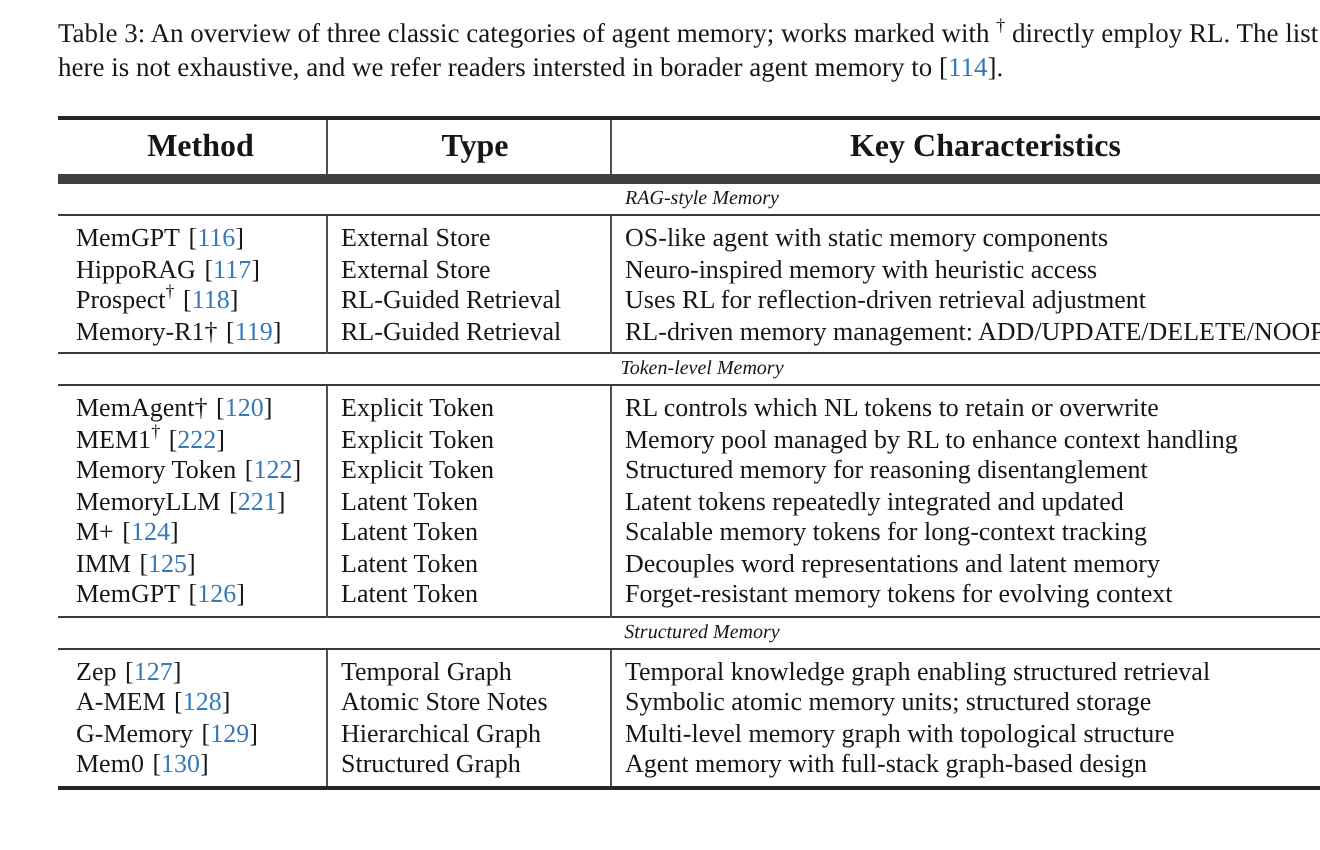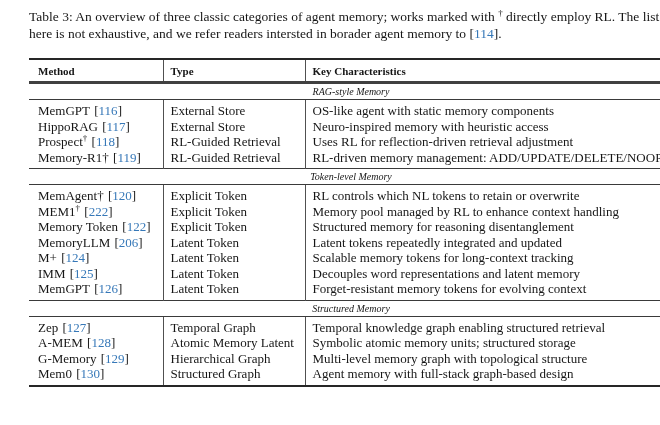--- a/index.html
+++ b/index.html
@@ -36,25 +36,25 @@
     border-collapse: collapse;
     table-layout: fixed;
     border-top: 2px solid #262626;
     border-bottom: 2px solid #262626;
     font-size: 13px;
   }
   col.c1 { width: 134px; }
   col.c2 { width: 142px; }
   col.c3 { width: auto; }
   thead th {
-    text-align: left;
+    text-align: center;
     font-weight: bold;
-    font-size: 11px;
+    font-size: 16px;
     padding: 5px 0 4px 9px;
-    border-bottom: 3px solid #404040;
+    border-bottom: 5px solid #404040;
     white-space: nowrap;
   }
   .vline { border-left: 1px solid #505050; padding-left: 7px !important; }
   tr.section-row th {
     border-top: 1px solid #3a3a3a;
     border-bottom: 1px solid #3a3a3a;
     font-style: italic;
     font-weight: normal;
     font-size: 10px;
     text-align: center;
@@ -135,21 +135,21 @@
         <td><span>MEM1</span><sup class="dag">†</sup><span></span> <span class="cite"><span>[</span><a class="citenum">222</a><span>]</span></span></td>
         <td class="vline">Explicit Token</td>
         <td class="vline">Memory pool managed by RL to enhance context handling</td>
       </tr>
       <tr>
         <td><span>Memory Token</span><sup class="dag"></sup><span></span> <span class="cite"><span>[</span><a class="citenum">122</a><span>]</span></span></td>
         <td class="vline">Explicit Token</td>
         <td class="vline">Structured memory for reasoning disentanglement</td>
       </tr>
       <tr>
-        <td><span>MemoryLLM</span><sup class="dag"></sup><span></span> <span class="cite"><span>[</span><a class="citenum">206</a><span>]</span></span></td>
+        <td><span>MemoryLLM</span><sup class="dag"></sup><span></span> <span class="cite"><span>[</span><a class="citenum">221</a><span>]</span></span></td>
         <td class="vline">Latent Token</td>
         <td class="vline">Latent tokens repeatedly integrated and updated</td>
       </tr>
       <tr>
         <td><span>M+</span><sup class="dag"></sup><span></span> <span class="cite"><span>[</span><a class="citenum">124</a><span>]</span></span></td>
         <td class="vline">Latent Token</td>
         <td class="vline">Scalable memory tokens for long-context tracking</td>
       </tr>
       <tr>
         <td><span>IMM</span><sup class="dag"></sup><span></span> <span class="cite"><span>[</span><a class="citenum">125</a><span>]</span></span></td>
@@ -169,21 +169,21 @@
       </tr>
     </tbody>
     <tbody class="rows">
       <tr>
         <td><span>Zep</span><sup class="dag"></sup><span></span> <span class="cite"><span>[</span><a class="citenum">127</a><span>]</span></span></td>
         <td class="vline">Temporal Graph</td>
         <td class="vline">Temporal knowledge graph enabling structured retrieval</td>
       </tr>
       <tr>
         <td><span>A-MEM</span><sup class="dag"></sup><span></span> <span class="cite"><span>[</span><a class="citenum">128</a><span>]</span></span></td>
-        <td class="vline">Atomic Memory Latent</td>
+        <td class="vline">Atomic Store Notes</td>
         <td class="vline">Symbolic atomic memory units; structured storage</td>
       </tr>
       <tr>
         <td><span>G-Memory</span><sup class="dag"></sup><span></span> <span class="cite"><span>[</span><a class="citenum">129</a><span>]</span></span></td>
         <td class="vline">Hierarchical Graph</td>
         <td class="vline">Multi-level memory graph with topological structure</td>
       </tr>
       <tr>
         <td><span>Mem0</span><sup class="dag"></sup><span></span> <span class="cite"><span>[</span><a class="citenum">130</a><span>]</span></span></td>
         <td class="vline">Structured Graph</td>

